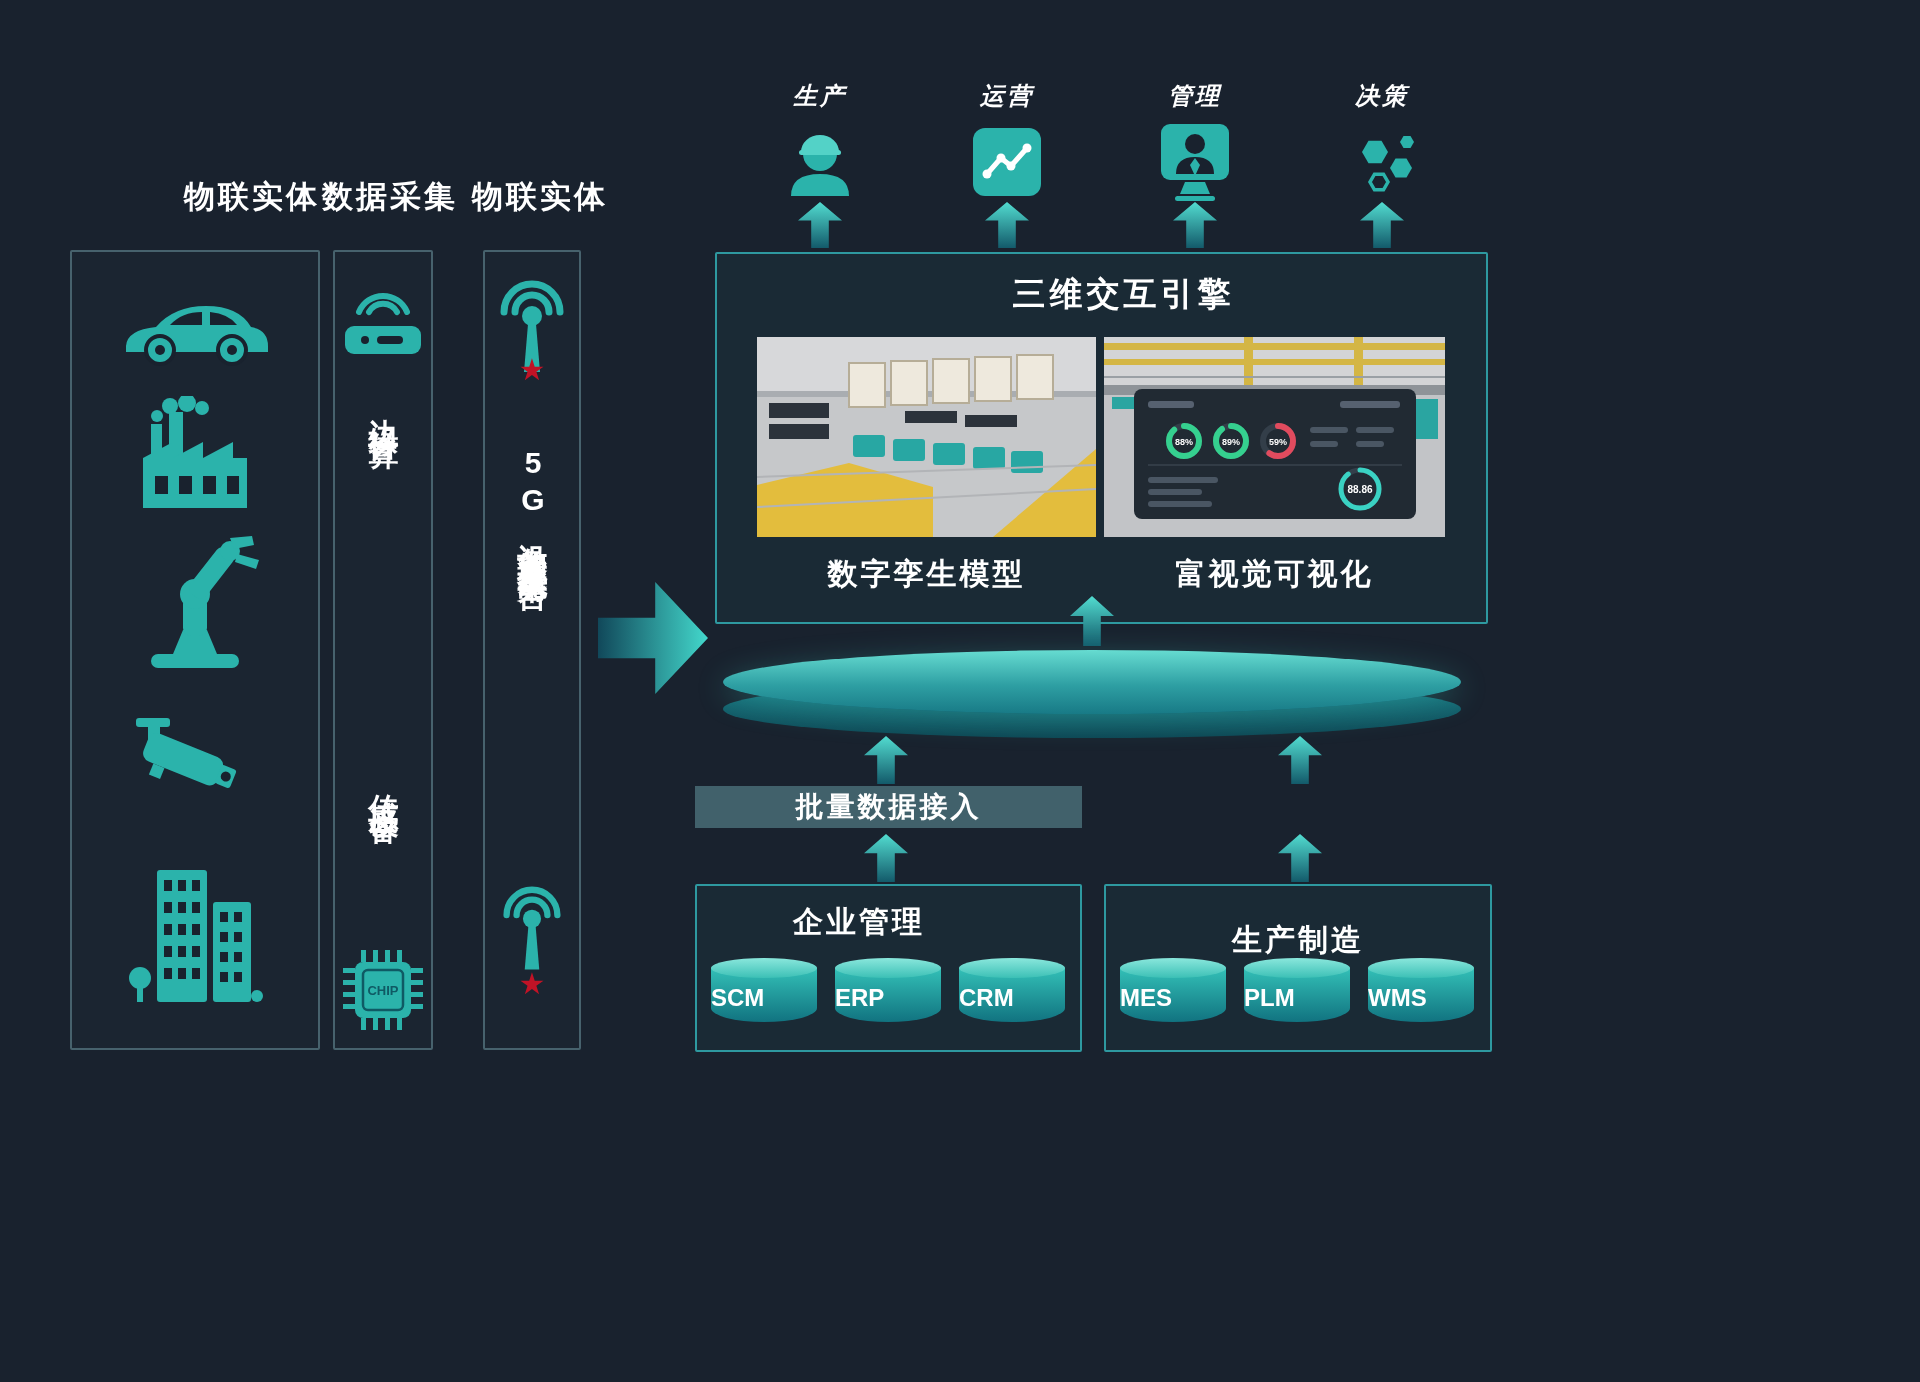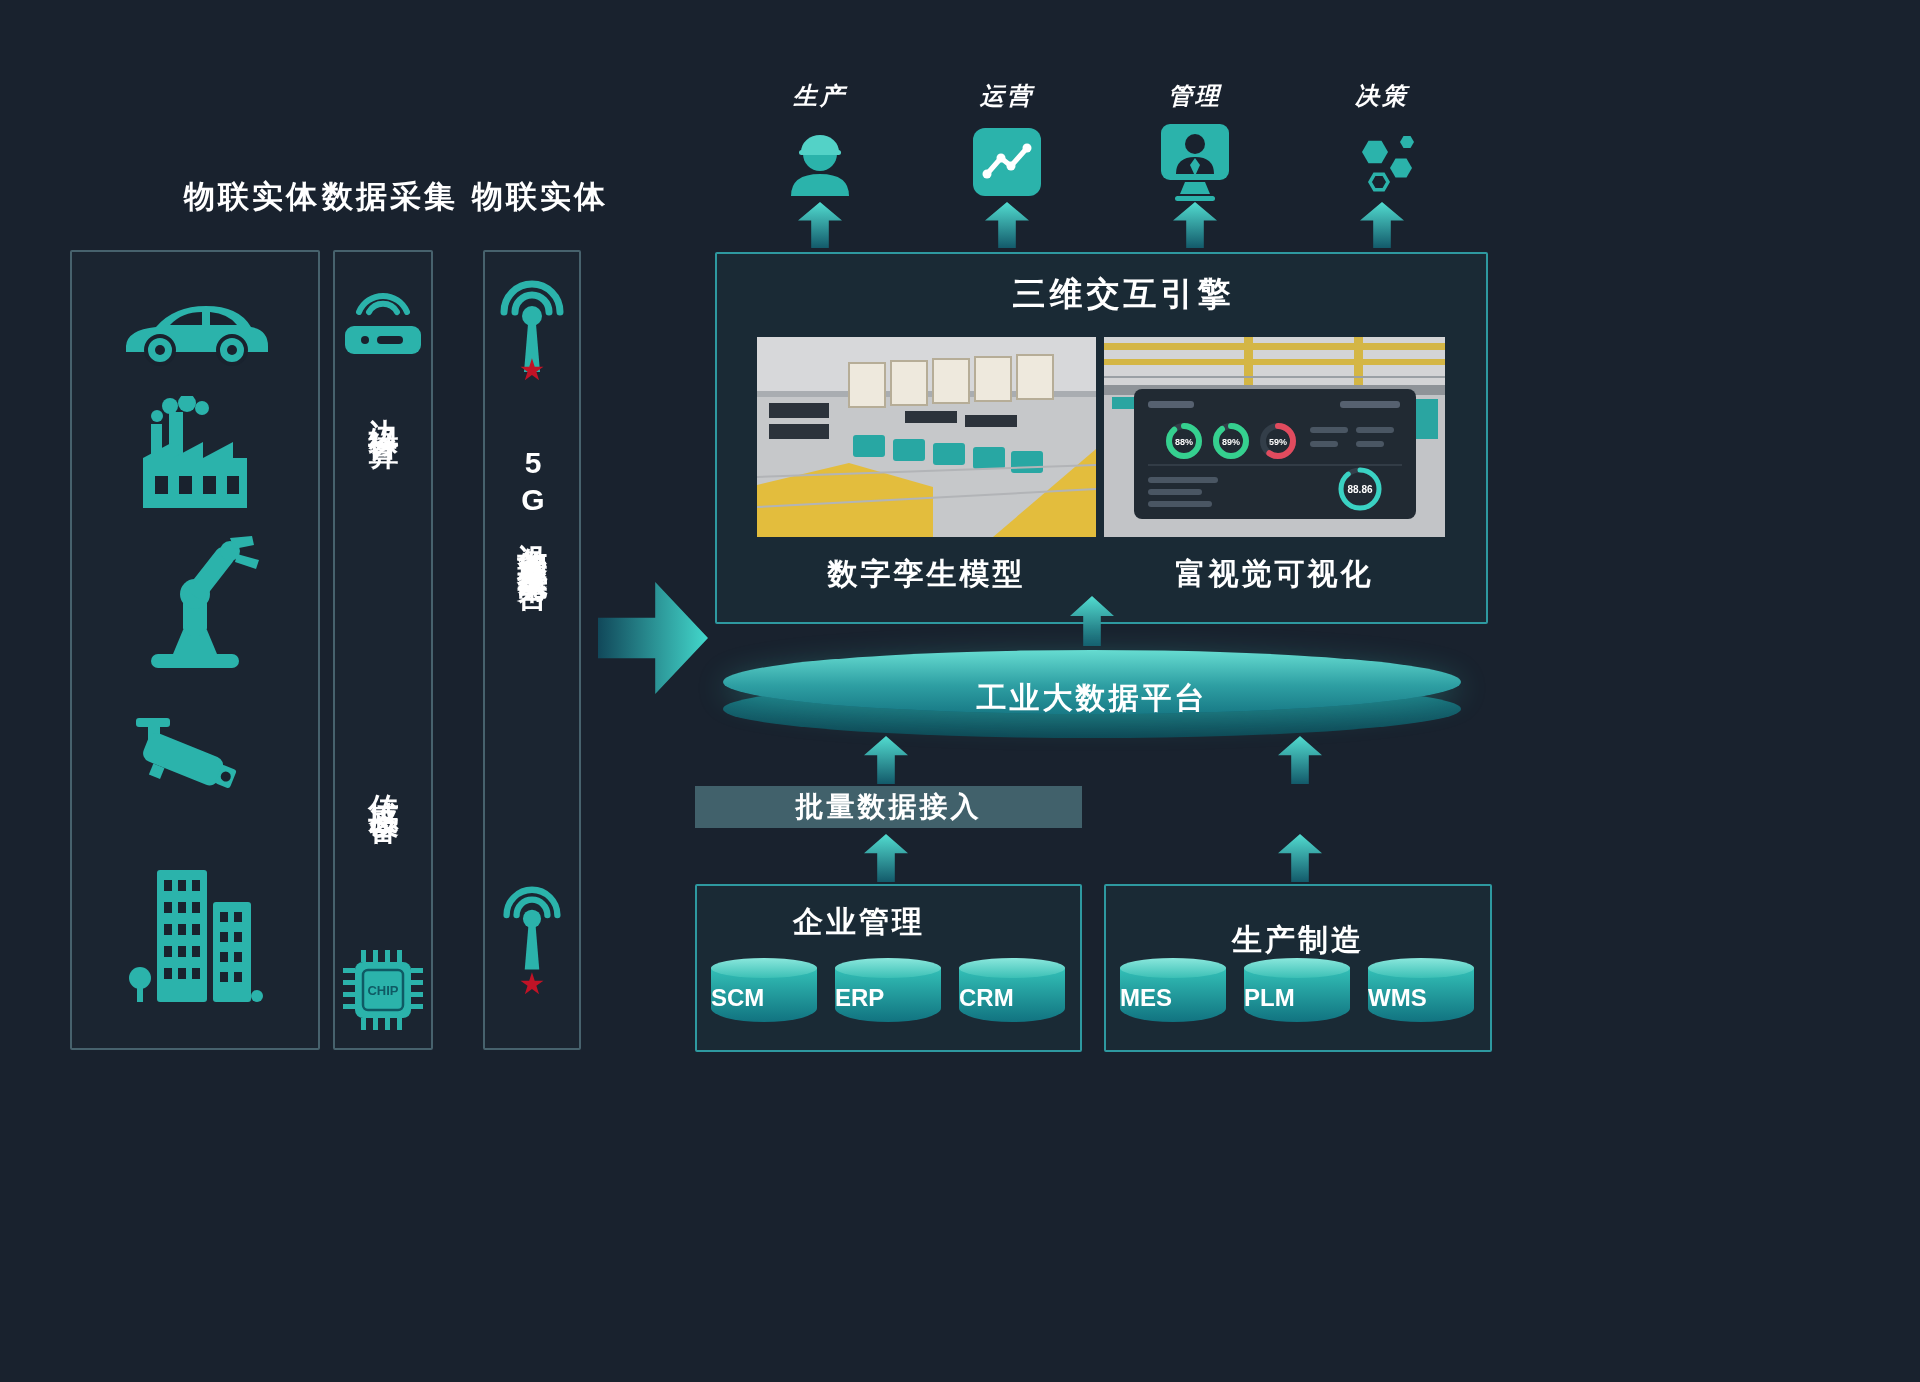--- a/index.html
+++ b/index.html
@@ -378,21 +378,20 @@
   </div>
 
   <div class="caption" style="left:757px; top:554px; width:339px;">数字孪生模型</div>
   <div class="caption" style="left:1104px; top:554px; width:341px;">富视觉可视化</div>
 
   <div class="up-arrow" style="left:1070px; top:596px; width:44px; height:50px;"></div>
 
   <div class="disk">
     <div class="disk-under"></div>
     <div class="disk-face"></div>
-    <div class="disk-label">工业大数据平台</div>
   </div>
 
   <div class="up-arrow" style="left:864px; top:736px; width:44px; height:48px;"></div>
   <div class="up-arrow" style="left:1278px; top:736px; width:44px; height:48px;"></div>
 
   <div class="bar" style="left:695px; top:786px; width:387px;">批量数据接入</div>
 
   <div class="up-arrow" style="left:864px; top:834px; width:44px; height:48px;"></div>
   <div class="up-arrow" style="left:1278px; top:834px; width:44px; height:48px;"></div>
 

